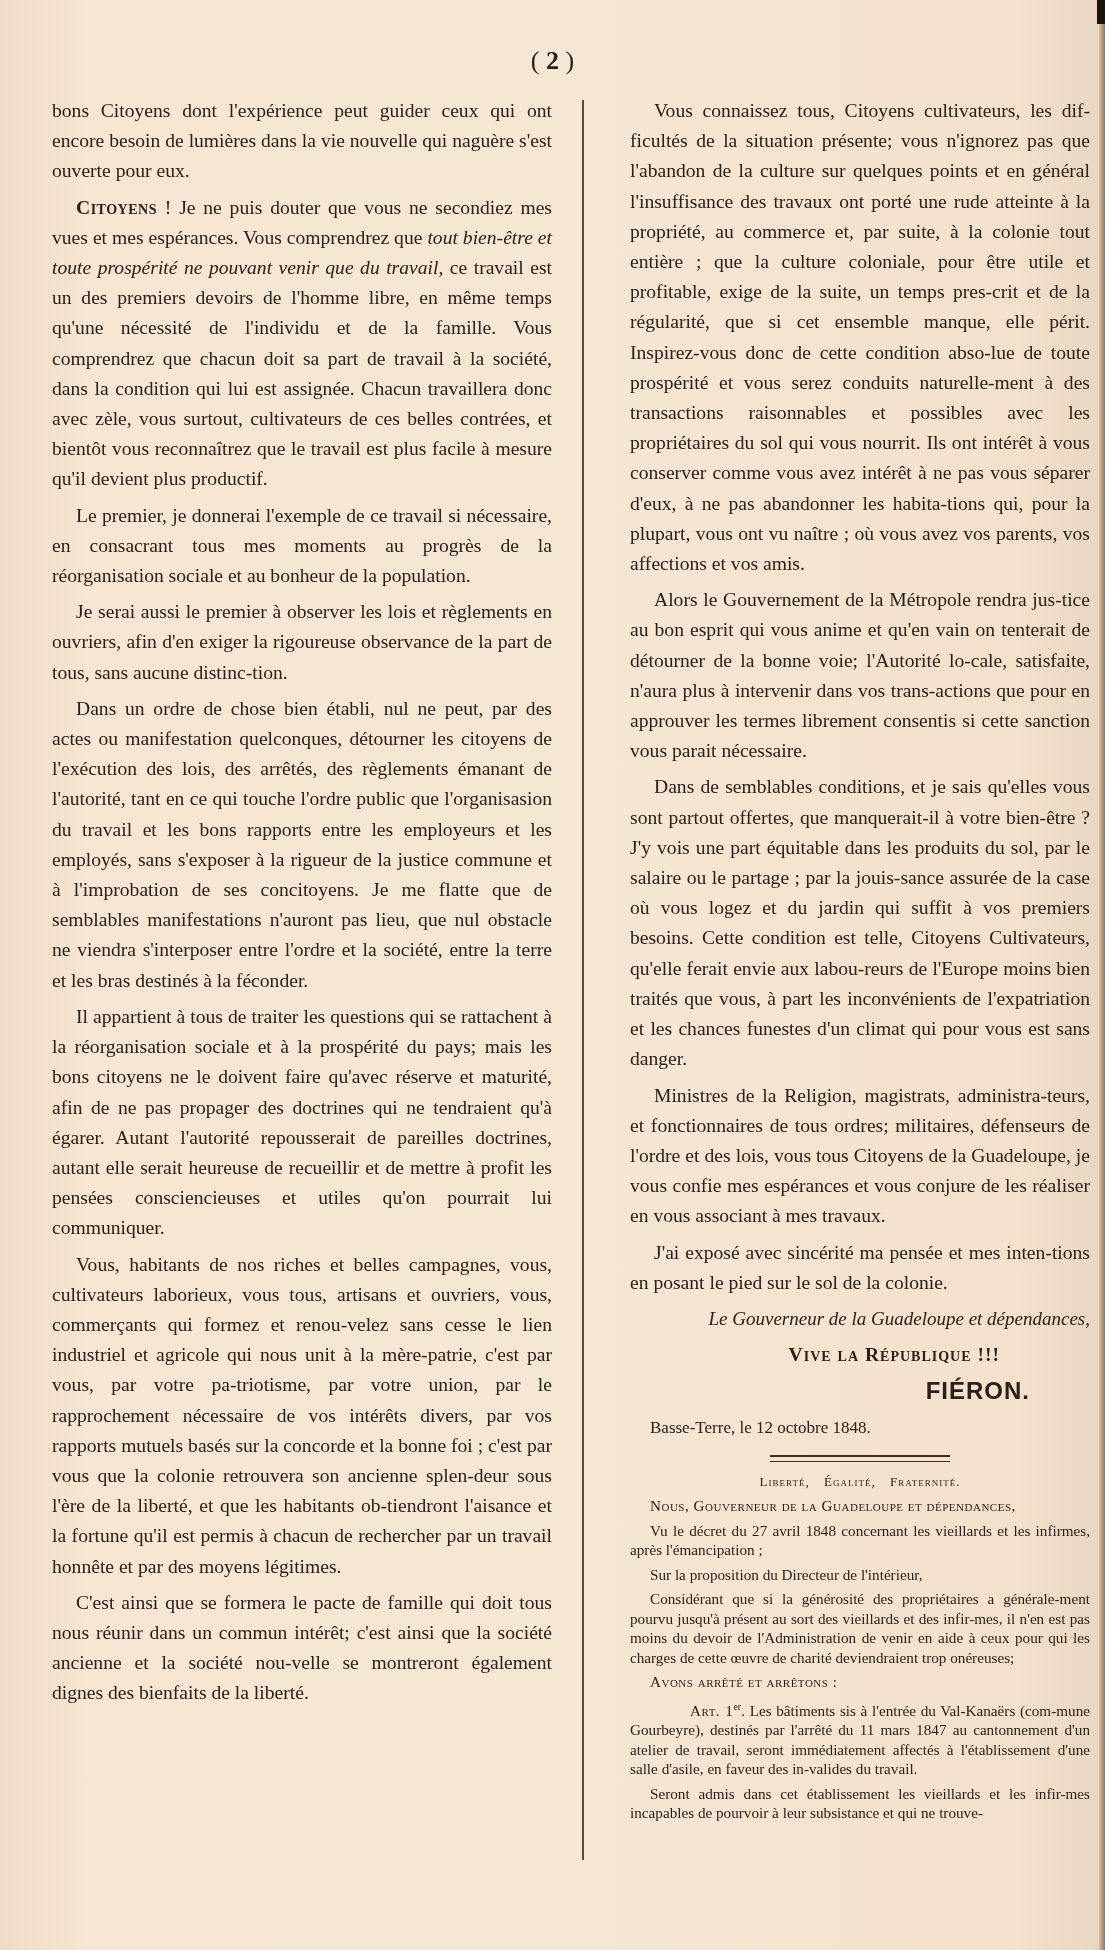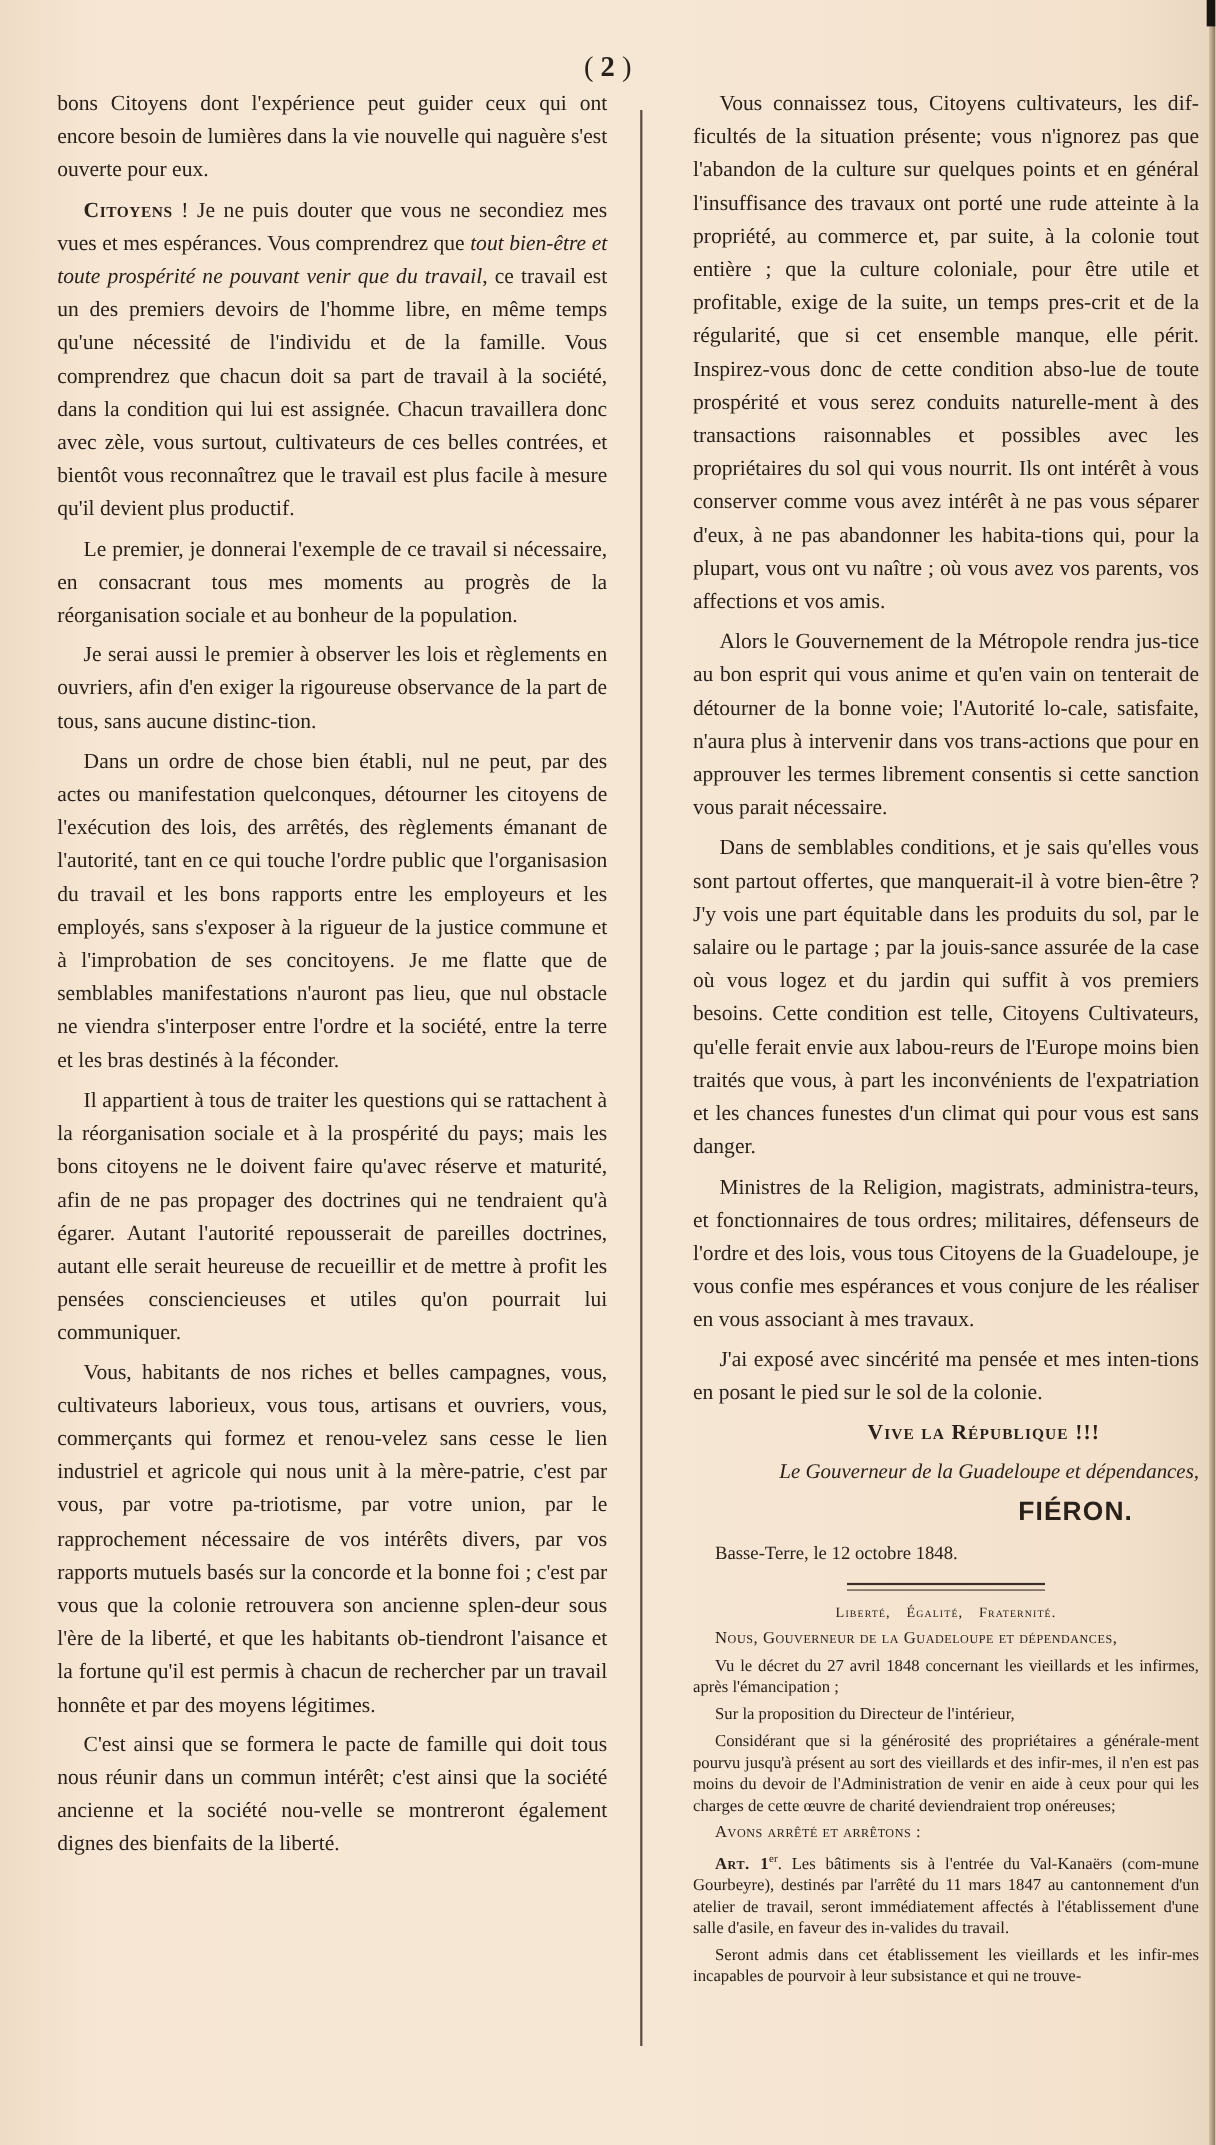--- a/index.html
+++ b/index.html
@@ -18,21 +18,21 @@
     position: absolute; right: 0; top: 0; width: 6px; height: 1950px;
     background: linear-gradient(90deg, #d9c3a8, #8a7560);
   }
   .corner { position: absolute; right: 0; top: 0; width: 8px; height: 24px; background: #1a1410; }
   .folio {
     position: absolute; left: 0; width: 1105px; top: 46px; text-align: center;
     font-family: "Liberation Serif", serif; font-size: 26px; font-weight: bold;
   }
   .folio .br { font-weight: normal; font-size: 26px; }
   .col {
-    position: absolute; top: 80px;
+    position: absolute; top: 96px;
     font-family: "Liberation Serif", serif;
     font-size: 19.6px; line-height: 30.2px; text-align: justify;
   }
   .col-left { left: 52px; width: 500px; }
   .col-right { left: 630px; width: 460px; }
   .col p { margin: 0 0 6px 0; text-indent: 24px; hyphens: manual; }
   .col p.noindent { text-indent: 0; }
   .sc { font-variant: small-caps; font-weight: bold; letter-spacing: 0.5px; }
   .it { font-style: italic; }
   .rule-v {
@@ -79,31 +79,31 @@
     <p>C'est ainsi que se formera le pacte de famille qui doit tous nous réunir dans un commun intérêt; c'est ainsi que la société ancienne et la société nou-velle se montreront également dignes des bienfaits de la liberté.</p>
   </div>
 
   <div class="col col-right">
     <p>Vous connaissez tous, Citoyens cultivateurs, les dif-ficultés de la situation présente; vous n'ignorez pas que l'abandon de la culture sur quelques points et en général l'insuffisance des travaux ont porté une rude atteinte à la propriété, au commerce et, par suite, à la colonie tout entière ; que la culture coloniale, pour être utile et profitable, exige de la suite, un temps pres-crit et de la régularité, que si cet ensemble manque, elle périt. Inspirez-vous donc de cette condition abso-lue de toute prospérité et vous serez conduits naturelle-ment à des transactions raisonnables et possibles avec les propriétaires du sol qui vous nourrit. Ils ont intérêt à vous conserver comme vous avez intérêt à ne pas vous séparer d'eux, à ne pas abandonner les habita-tions qui, pour la plupart, vous ont vu naître ; où vous avez vos parents, vos affections et vos amis.</p>
     <p>Alors le Gouvernement de la Métropole rendra jus-tice au bon esprit qui vous anime et qu'en vain on tenterait de détourner de la bonne voie; l'Autorité lo-cale, satisfaite, n'aura plus à intervenir dans vos trans-actions que pour en approuver les termes librement consentis si cette sanction vous parait nécessaire.</p>
     <p>Dans de semblables conditions, et je sais qu'elles vous sont partout offertes, que manquerait-il à votre bien-être ? J'y vois une part équitable dans les produits du sol, par le salaire ou le partage ; par la jouis-sance assurée de la case où vous logez et du jardin qui suffit à vos premiers besoins. Cette condition est telle, Citoyens Cultivateurs, qu'elle ferait envie aux labou-reurs de l'Europe moins bien traités que vous, à part les inconvénients de l'expatriation et les chances funestes d'un climat qui pour vous est sans danger.</p>
     <p>Ministres de la Religion, magistrats, administra-teurs, et fonctionnaires de tous ordres; militaires, défenseurs de l'ordre et des lois, vous tous Citoyens de la Guadeloupe, je vous confie mes espérances et vous conjure de les réaliser en vous associant à mes travaux.</p>
     <p>J'ai exposé avec sincérité ma pensée et mes inten-tions en posant le pied sur le sol de la colonie.</p>
 
+    <p class="signoff gov">Le Gouverneur de la Guadeloupe et dépendances,</p>
     <p class="signoff vive">Vive la République !!!</p>
-    <p class="signoff gov">Le Gouverneur de la Guadeloupe et dépendances,</p>
     <p class="signoff name">FIÉRON.</p>
     <p class="date">Basse-Terre, le 12 octobre 1848.</p>
 
     <div class="double-rule"></div>
 
     <div class="small">
       <p class="center rf-motto">Liberté, Égalité, Fraternité.</p>
       <p class="sc" style="font-weight:normal;">Nous, Gouverneur de la Guadeloupe et dépendances,</p>
       <p>Vu le décret du 27 avril 1848 concernant les vieillards et les infirmes, après l'émancipation ;</p>
       <p>Sur la proposition du Directeur de l'intérieur,</p>
       <p>Considérant que si la générosité des propriétaires a générale-ment pourvu jusqu'à présent au sort des vieillards et des infir-mes, il n'en est pas moins du devoir de l'Administration de venir en aide à ceux pour qui les charges de cette œuvre de charité deviendraient trop onéreuses;</p>
       <p class="sc" style="font-weight:normal;">Avons arrêté et arrêtons :</p>
-      <p><span class="sc" style="font-weight:bold;">Art. 1</span><span class="sup">er</span><span>. Les bâtiments sis à l'entrée du Val-Kanaërs (com-mune Gourbeyre), destinés par l'arrêté du 11 mars 1847 au cantonnement d'un atelier de travail, seront immédiatement affectés à l'établissement d'une salle d'asile, en faveur des in-valides du travail.</span></p>
+      <p><span class="sc" style="font-weight:normal;margin-left:40px;">Art. 1</span><span class="sup">er</span><span>. Les bâtiments sis à l'entrée du Val-Kanaërs (com-mune Gourbeyre), destinés par l'arrêté du 11 mars 1847 au cantonnement d'un atelier de travail, seront immédiatement affectés à l'établissement d'une salle d'asile, en faveur des in-valides du travail.</span></p>
       <p>Seront admis dans cet établissement les vieillards et les infir-mes incapables de pourvoir à leur subsistance et qui ne trouve-</p>
     </div>
   </div>
 </div>
 
 </body></html>

